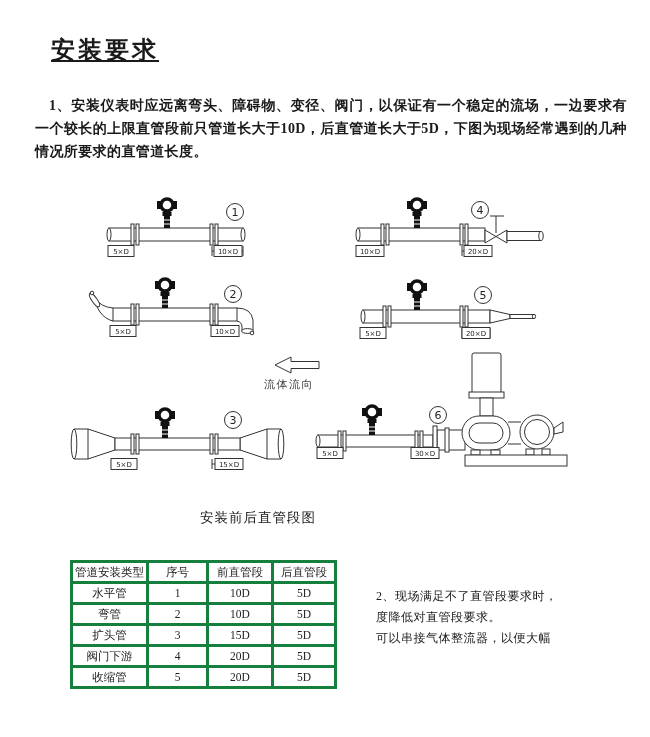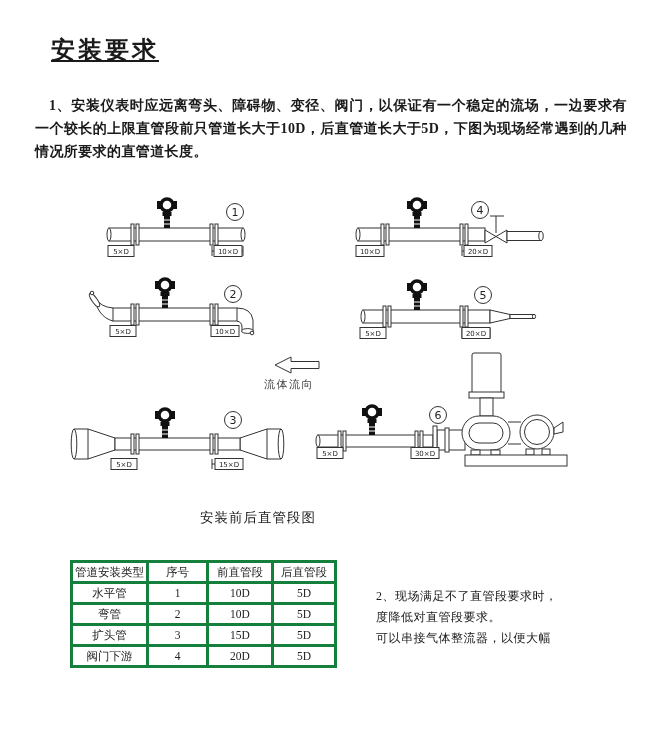--- a/index.html
+++ b/index.html
@@ -380,20 +380,26 @@
           <td>3</td>
           <td>15D</td>
           <td>5D</td>
         </tr>
         <tr>
           <td>阀门下游</td>
           <td>4</td>
           <td>20D</td>
           <td>5D</td>
         </tr>
+        <tr>
+          <td>收缩管</td>
+          <td>5</td>
+          <td>20D</td>
+          <td>5D</td>
+        </tr>
       </tbody>
   </table>
 
   <div class="note2">
     <div>2、现场满足不了直管段要求时，</div>
     <div>度降低对直管段要求。</div>
     <div>可以串接气体整流器，以便大幅</div>
   </div>
 
 </div>

